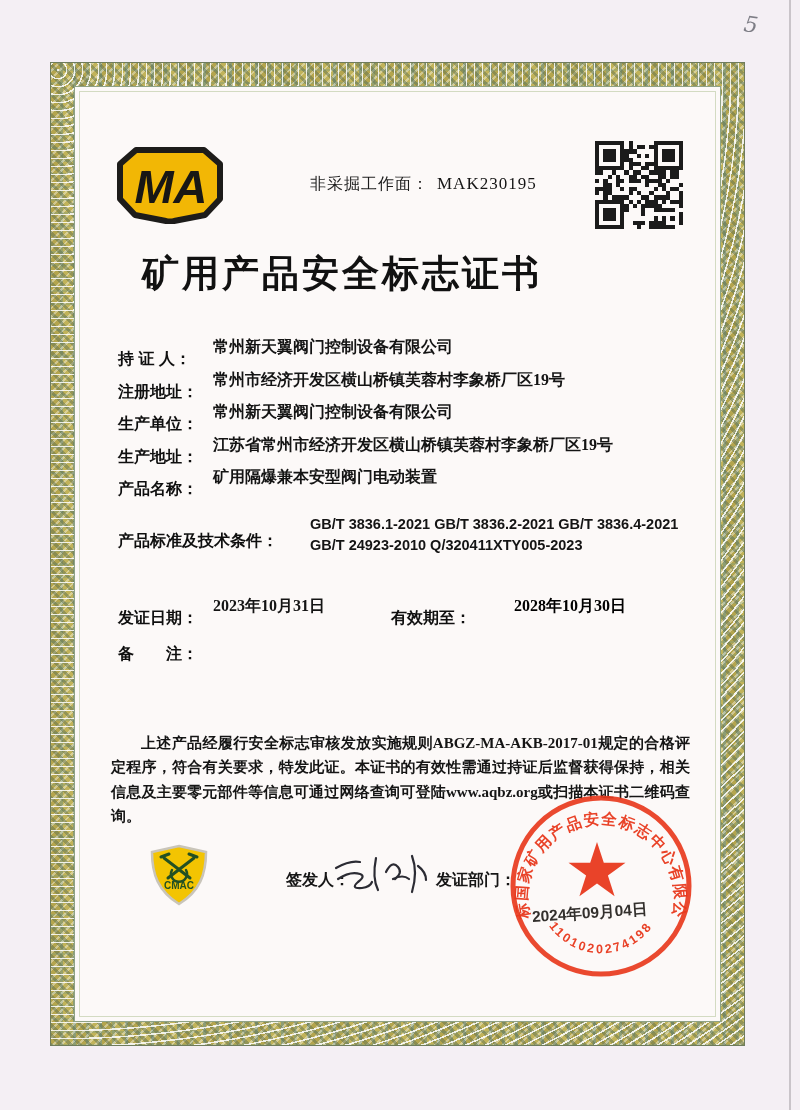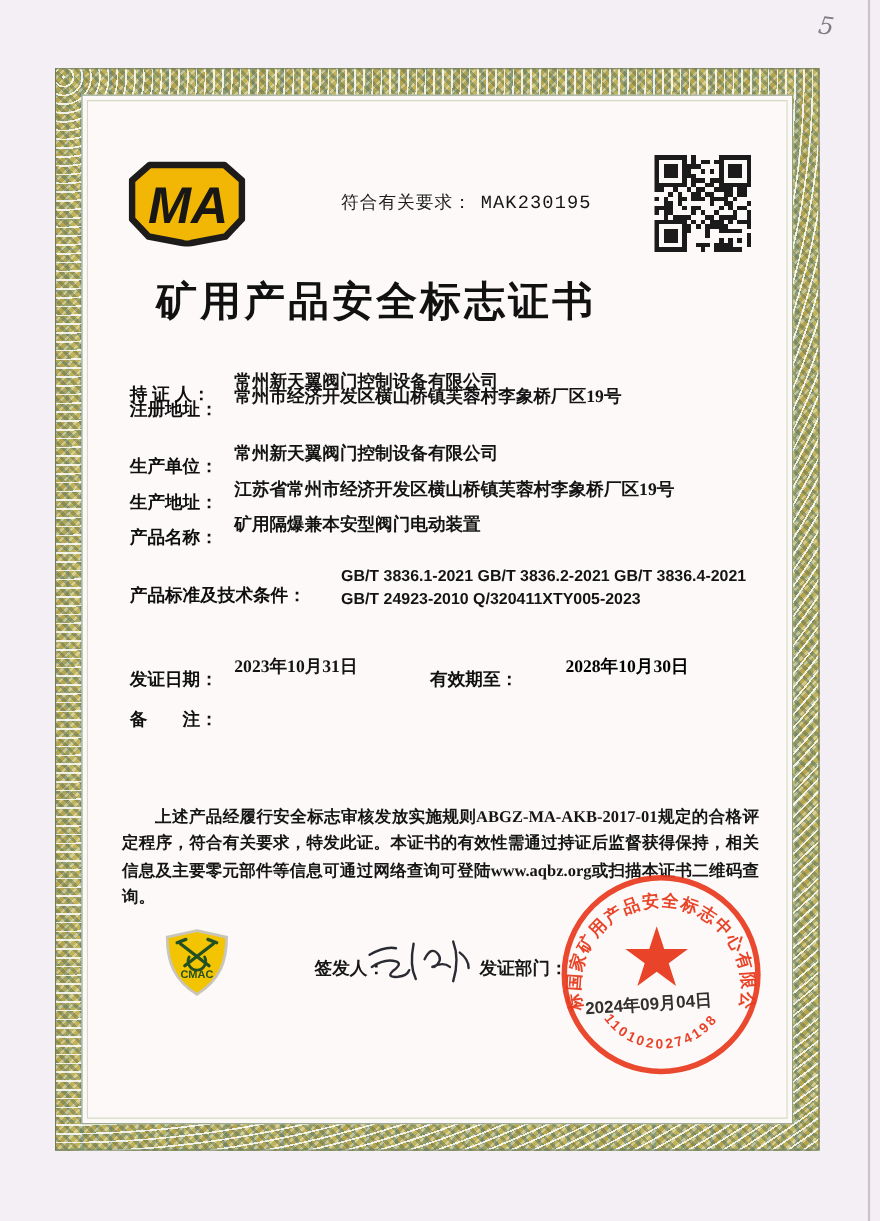--- a/index.html
+++ b/index.html
@@ -39,32 +39,32 @@
     position:absolute; inset:24px;
     background:#fcf9f8;
     border:1px solid #8fa285;
     box-shadow: inset 0 0 0 4px #fcf9f8, inset 0 0 0 5px #d3dbc2;
   }
   .abs { position:absolute; }
   .text { color:#161616; }
 
   .certno-line { left:310px; top:174px; font-size:16px; letter-spacing:1px; }
   .certno-line .lbl { color:#1c1c1c; }
-  .certno-line .val { font-family:Liberation Mono, monospace; font-size:17px; margin-left:8px; }
+  .certno-line .val { font-family:Liberation Serif, serif; font-size:17px; margin-left:8px; }
 
   .title {
     left:75px; top:249px; width:534px; text-align:center;
     font-size:37px; font-weight:900; letter-spacing:3px; color:#111;
   }
 
   .row { left:118px; display:flex; font-size:16px; }
   .row .lbl { width:95px; font-weight:700; color:#0f0f0f; flex:none;margin-top:12px; }
   .row .val { font-weight:700; color:#141414; font-family:"Liberation Serif", serif; }
   .row .val.mono { font-family:"Liberation Sans", sans-serif; letter-spacing:0.5px; }
-  .r0{top:337px}.r1{top:350px}.r2{top:402px}.r3{top:435px}.r4{top:467px}
+  .r0{top:337px}.r1{top:370px}.r2{top:402px}.r3{top:435px}.r4{top:467px}
   .r5{top:496px}
   .r6{top:514px}
   .r6 .lbl{width:192px; align-self:center;}
   .r6 .val{width:382px; font-size:14.5px; line-height:21px; font-family:"Liberation Sans", sans-serif;}
   .r7{top:564px}
   .dates{top:596px}
   .dates .lbl2{font-weight:700; margin-left:66px;}
   .dates .val{margin-right:0;text-align:right;}
   .dates .val2{font-weight:700; margin-left:28px; font-family:"Liberation Serif", serif;}
   .remark{top:632px}
@@ -90,21 +90,21 @@
   <div class="frame">
     <div class="frame-inner"></div>
   </div>
 
   <svg class="abs" style="left:117px; top:146px;" width="106" height="78" viewBox="0 0 106 78">
     <path d="M19,4 H87 L103,18 V53 L88,69 L57,75 Q53,76.2 49,75 L18,69 L3,53 V18 Z" fill="#f2b705" stroke="#1d1c1a" stroke-width="6" stroke-linejoin="round"></path>
     <text x="54" y="57" text-anchor="middle" font-family="Liberation Sans, sans-serif" font-size="47" font-weight="900" font-style="italic" fill="#181715">MA</text>
   </svg>
 
   <div class="abs certno-line text">
-    <span class="lbl">符合有关要求：</span><span class="val">MAK230195</span>
+    <span class="lbl">非采掘工作面：</span><span class="val">MAK230195</span>
   </div>
 
   <svg class="abs" id="qr" style="left:595px; top:141px;" width="88" height="88" viewBox="0 0 21 21" shape-rendering="crispEdges">
   <rect x="8" y="0" width="1" height="1" fill="#1b1b1b"></rect>
       <rect x="8" y="1" width="1" height="1" fill="#1b1b1b"></rect>
       <rect x="10" y="1" width="1" height="1" fill="#1b1b1b"></rect>
       <rect x="11" y="1" width="1" height="1" fill="#1b1b1b"></rect>
       <rect x="13" y="1" width="1" height="1" fill="#1b1b1b"></rect>
       <rect x="7" y="2" width="1" height="1" fill="#1b1b1b"></rect>
       <rect x="8" y="2" width="1" height="1" fill="#1b1b1b"></rect>

